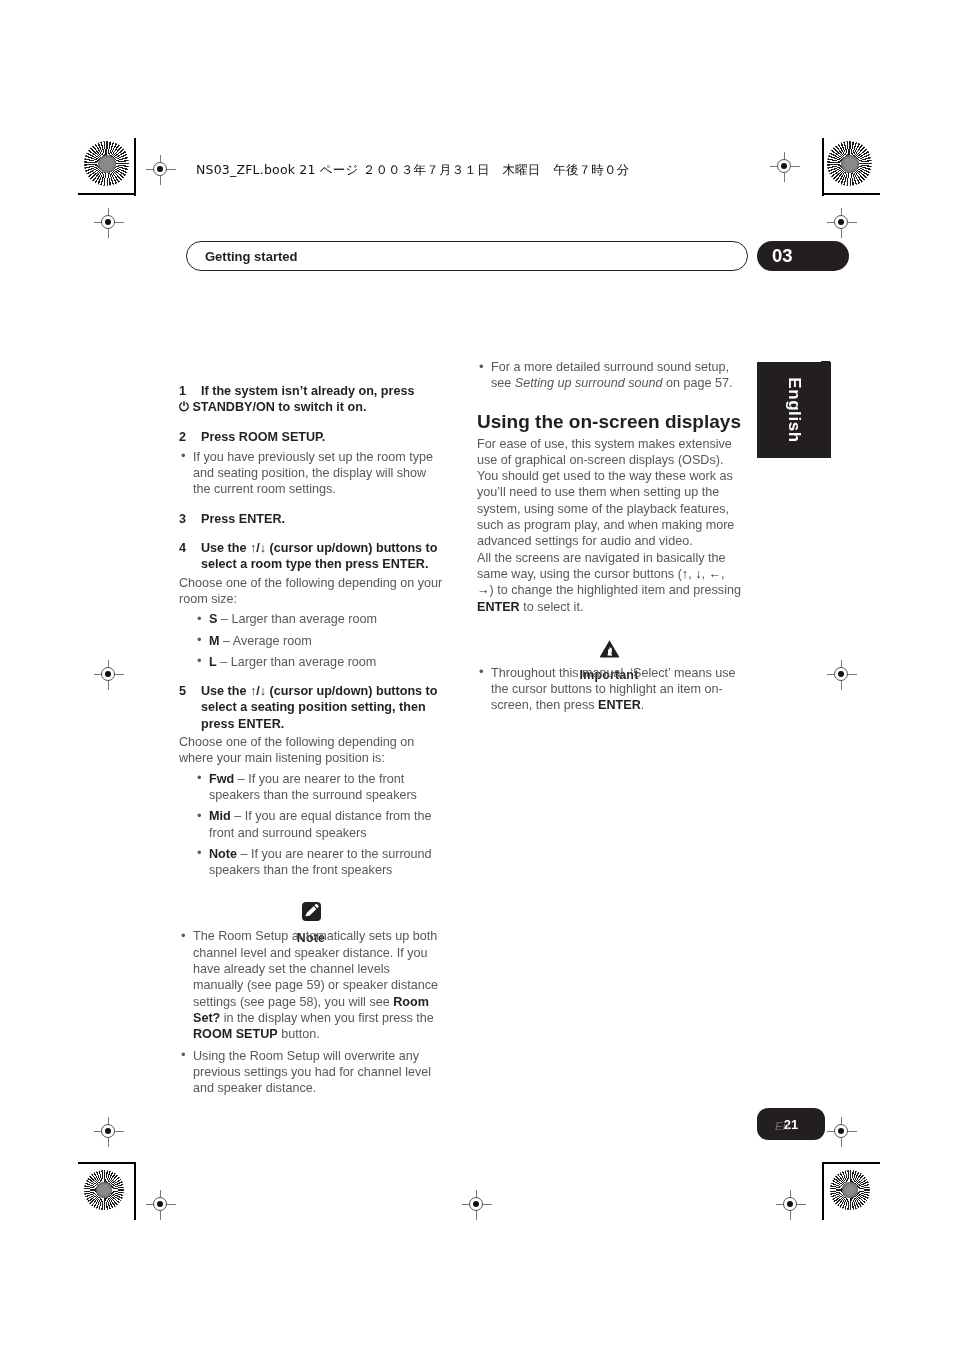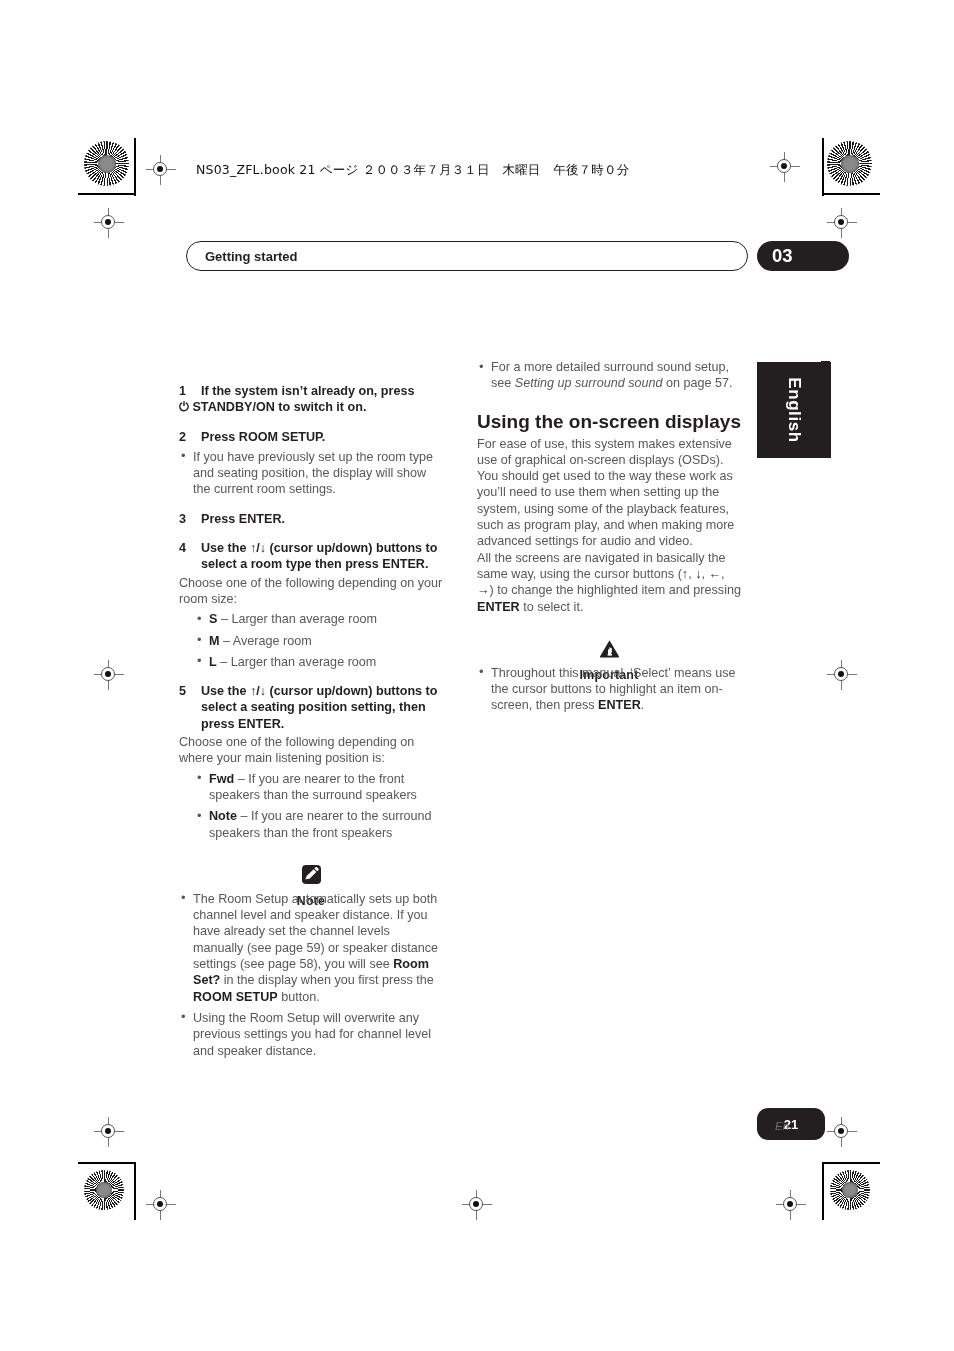--- a/index.html
+++ b/index.html
@@ -382,20 +382,21 @@
     </ul>
 
     <p class="step">
       <span class="num">5</span><span>Use the</span>
       <span class="arrow">↑</span><span>/</span><span class="arrow">↓</span>
       <span>(cursor up/down) buttons to select a seating position setting, then press ENTER.</span>
     </p>
     <p class="body-para">Choose one of the following depending on where your main listening position is:</p>
     <ul class="indent-more">
       <li><b>Fwd</b> <span>– If you are nearer to the front speakers than the surround speakers</span></li>
+      <li><b>Mid</b> <span>– If you are equal distance from the front and surround speakers</span></li>
       <li><b>Note</b> <span>– If you are nearer to the surround speakers than the front speakers</span></li>
     </ul>
 
     <div class="callout">
       <span class="icon-note">
         <svg width="19" height="19" viewBox="0 0 19 19" aria-hidden="true">
           <path d="M5.2 13.9 L4.6 10.9 L11.6 4.2 L14.4 7.0 L7.5 13.7 Z" fill="#ffffff"></path>
           <path d="M12.4 3.4 L13.6 2.3 C14.1 1.9 14.8 1.9 15.2 2.4 L16.4 3.6 C16.8 4.1 16.8 4.8 16.3 5.2 L15.2 6.2 Z" fill="#ffffff"></path>
           <path d="M4.6 10.9 L5.2 13.9 L3.3 14.6 Z" fill="#ffffff"></path>
         </svg>

